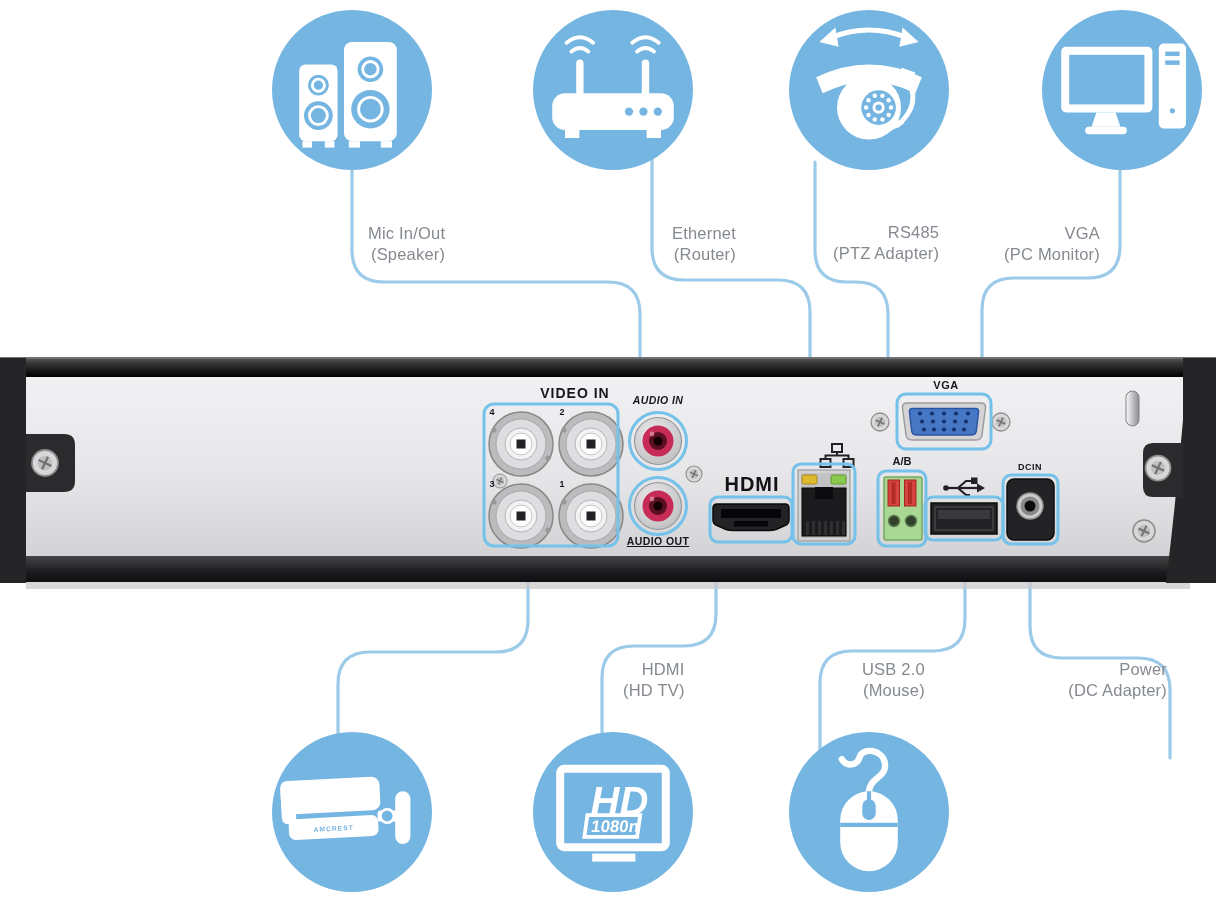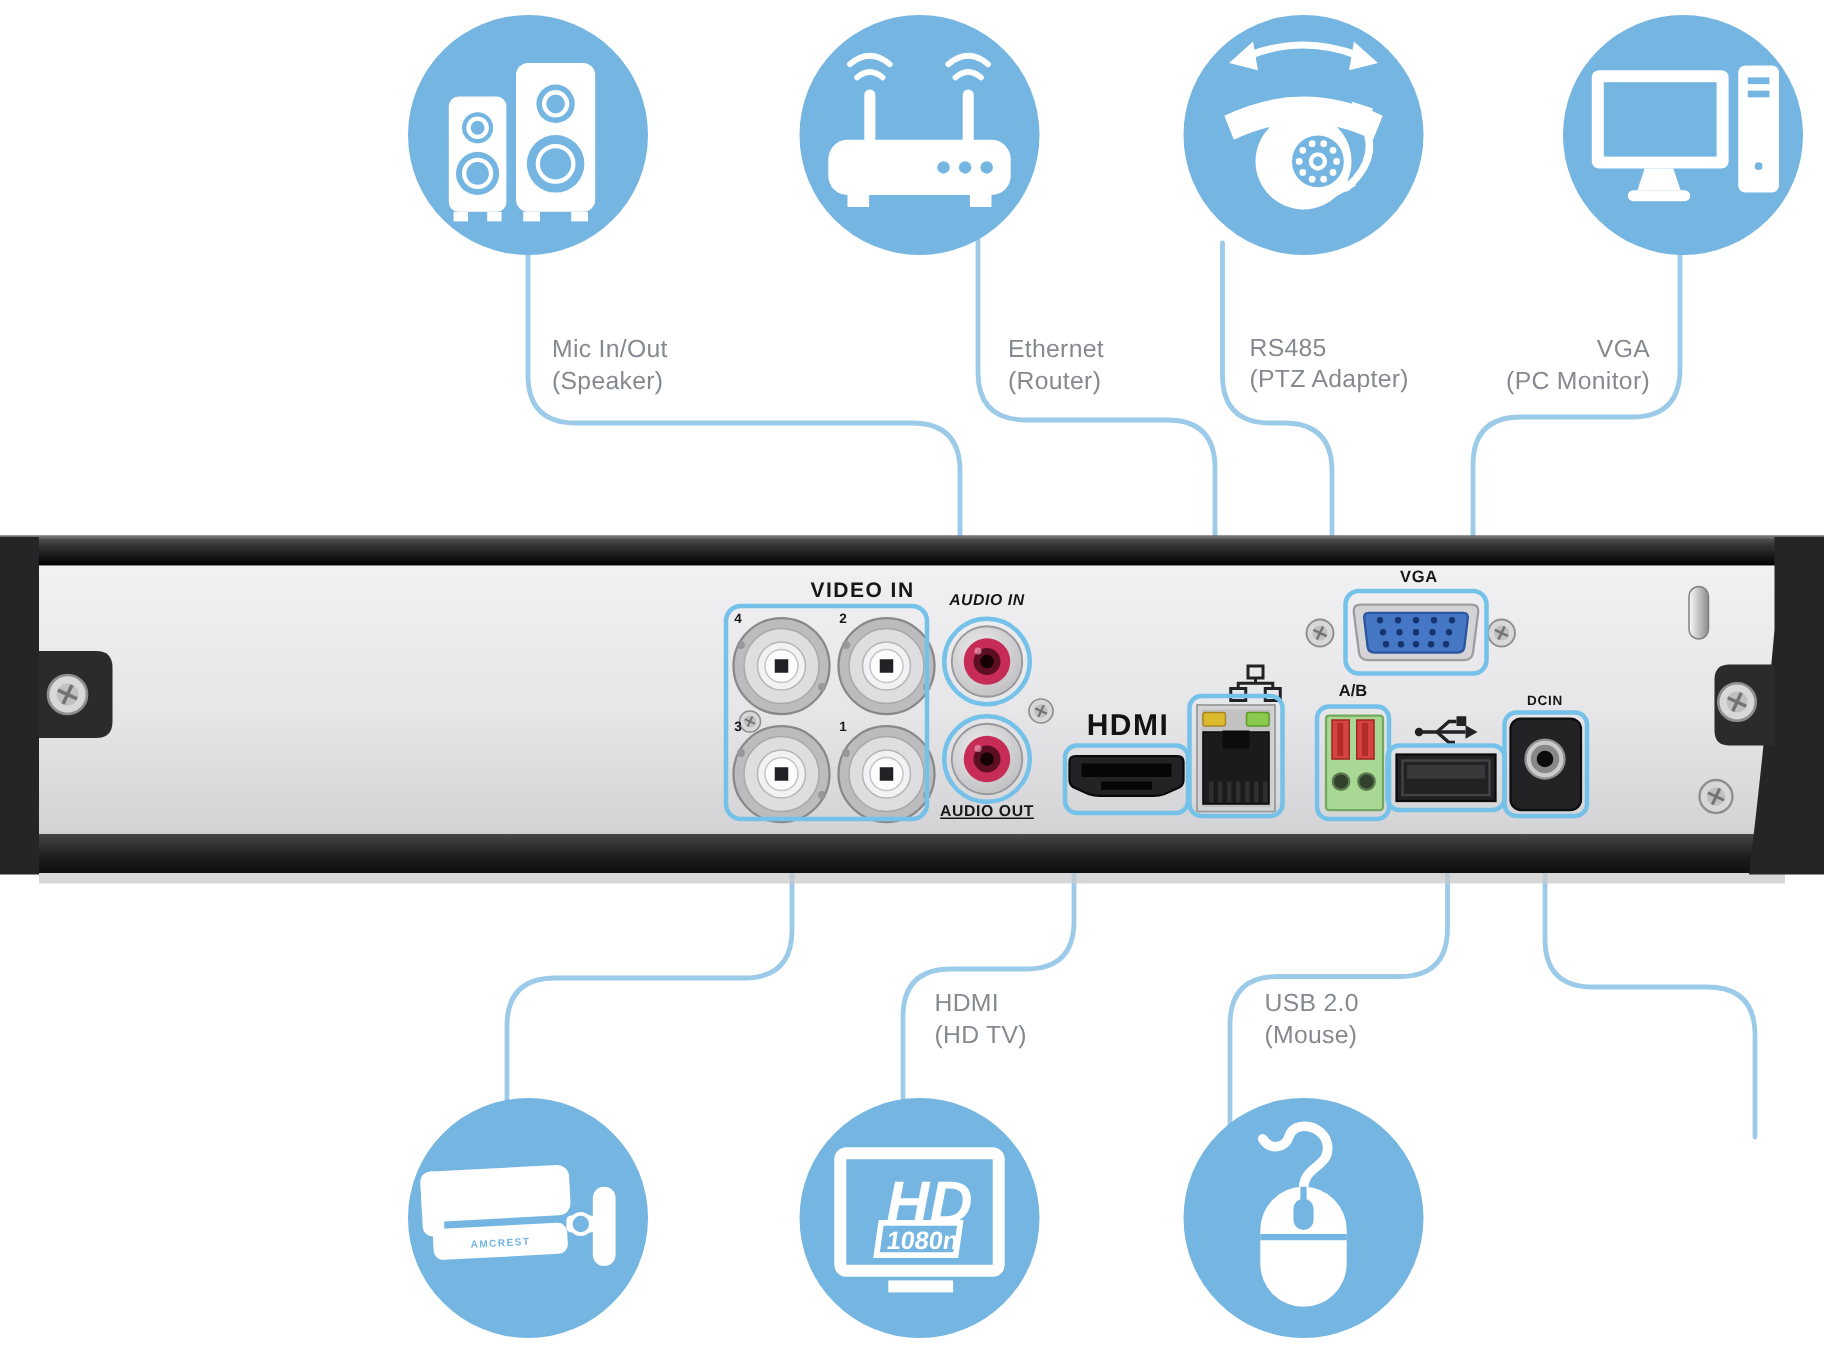--- a/index.html
+++ b/index.html
@@ -1,21 +1,21 @@
 <!DOCTYPE html>
 <html><head>
 <meta charset="utf-8">
 <style>
   html,body{margin:0;padding:0;background:#fff;}
   .stage{position:relative;width:1216px;height:901px;background:#fff;overflow:hidden;
          font-family:"Liberation Sans",sans-serif;}
   .art{position:absolute;left:0;top:0;z-index:1;}
   .node{position:absolute;width:160px;height:160px;border-radius:50%;background:#75b5e2;z-index:2;}
   .node svg{display:block;width:160px;height:160px;}
-  .lbl{position:absolute;z-index:3;font-size:16.5px;line-height:20.5px;color:#858a90;letter-spacing:.2px;white-space:nowrap;}
+  .lbl{position:absolute;z-index:3;font-size:16.5px;line-height:20.5px;color:#858a90;letter-spacing:.2px;white-space:nowrap;text-align:right;}
   .lbl.right{text-align:right;}
   .ptxt{position:absolute;z-index:3;color:#17171b;font-weight:bold;text-align:center;white-space:nowrap;}
   .t-video{left:508px;top:385px;width:134px;font-size:14px;letter-spacing:1px;}
   .t-bnc{font-size:9px;width:12px;}
   .t-audioin{left:608px;top:394px;width:100px;font-size:10.5px;letter-spacing:.4px;font-style:italic;}
   .t-audioout{left:598px;top:535px;width:120px;font-size:10.5px;letter-spacing:.4px;text-decoration:underline;}
   .t-hdmi{left:711px;top:473px;width:82px;font-size:20px;letter-spacing:1px;color:#131316;}
   .t-ab{left:878px;top:455px;width:48px;font-size:11px;}
   .t-vga{left:904px;top:379px;width:84px;font-size:11px;letter-spacing:.5px;}
   .t-dcin{left:1002px;top:462px;width:56px;font-size:9px;letter-spacing:.5px;}
@@ -356,23 +356,27 @@
     <div>(PTZ Adapter)</div>
   </div>
   <div class="lbl right" style="left:950px;top:223px;width:150px">
     <div>VGA</div>
     <div>(PC Monitor)</div>
   </div>
   <div class="lbl" style="left:623px;top:659px">
     <div>HDMI</div>
     <div>(HD TV)</div>
   </div>
-  <div class="lbl" style="left:843px;top:659px">
+  <div class="lbl" style="left:862px;top:659px">
     <div>USB 2.0</div>
     <div>(Mouse)</div>
+  </div>
+  <div class="lbl right" style="left:1017px;top:659px;width:150px">
+    <div>Power</div>
+    <div>(DC Adapter)</div>
   </div>
 
   <div class="ptxt t-video">VIDEO IN</div>
   <div class="ptxt t-bnc" style="left:486px;top:407px">4</div>
   <div class="ptxt t-bnc" style="left:556px;top:407px">2</div>
   <div class="ptxt t-bnc" style="left:486px;top:479px">3</div>
   <div class="ptxt t-bnc" style="left:556px;top:479px">1</div>
   <div class="ptxt t-audioin">AUDIO IN</div>
   <div class="ptxt t-audioout">AUDIO OUT</div>
   <div class="ptxt t-hdmi">HDMI</div>

